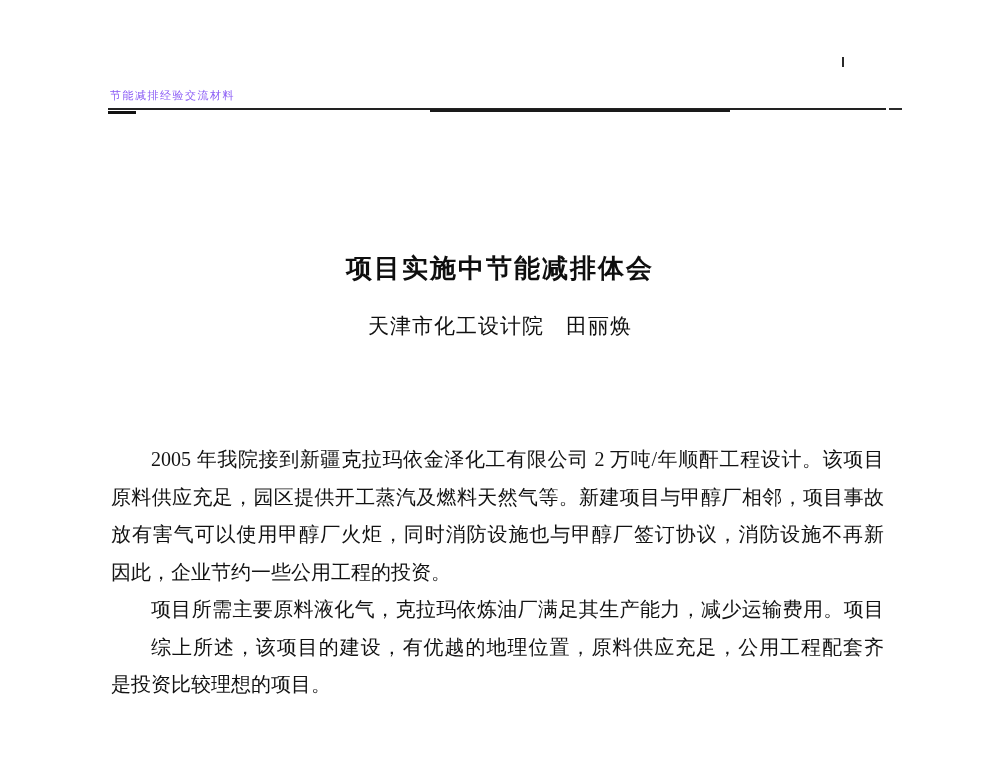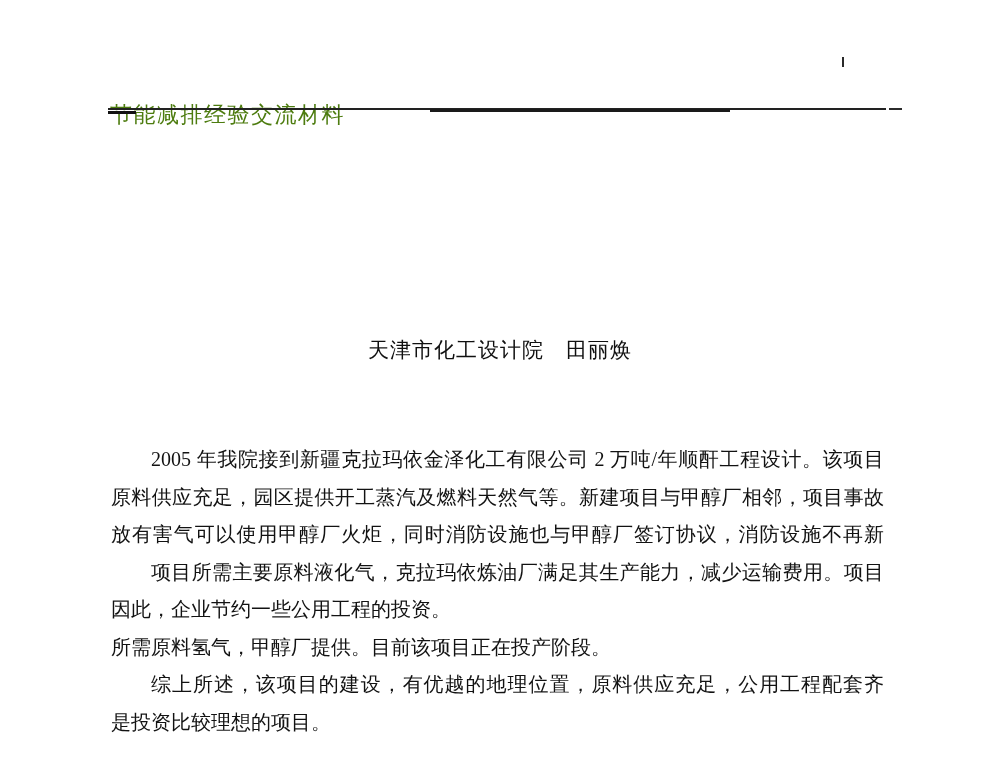--- a/index.html
+++ b/index.html
@@ -9,24 +9,24 @@
     overflow: hidden;
     position: relative;
     font-family: "Liberation Serif", "DejaVu Serif", serif;
     color: #161616;
   }
   .page { position: absolute; inset: 0; }
 
   
   .running-header {
     position: absolute;
-    left: 110px; top: 100px;
-    font-size: 22px;
+    left: 110px; top: 88px;
+    font-size: 11px;
     letter-spacing: 1.5px;
-    color: #4d7c0f;
+    color: #8b5cf6;
     white-space: nowrap;
   }
   .header-rule {
     position: absolute;
     left: 108px; top: 108px;
     width: 778px; height: 2px;
     background: #222222;
   }
   .header-rule-thick {
     position: absolute;
@@ -62,21 +62,21 @@
     text-align: center;
     font-family: "Liberation Sans", "DejaVu Sans", sans-serif;
     font-weight: 700;
     font-size: 26px;
     letter-spacing: 2px;
     color: #0e0e0e;
     white-space: nowrap;
   }
   .byline {
     position: absolute;
-    left: 0; top: 336px;
+    left: 0; top: 312px;
     width: 1000px;
     text-align: center;
     font-family: "Liberation Sans", "DejaVu Sans", sans-serif;
     font-size: 21px;
     letter-spacing: 1px;
     color: #101010;
     white-space: nowrap;
   }
   .byline .author { margin-left: 22px; }
 
@@ -104,29 +104,29 @@
 <div class="page">
 
   <span class="running-header">节能减排经验交流材料</span>
 
   <div class="header-rule"></div>
   <div class="header-rule-thick"></div>
   <div class="header-rule-mid"></div>
   <div class="header-rule-tail"></div>
   <div class="scan-tick"></div>
 
+  <h1 class="doc-title">项目实施中节能减排体会</h1>
 
   <div class="byline">
     <span class="affiliation">天津市化工设计院</span><span class="author">田丽焕</span>
   </div>
 
   <div class="body-text">
       <div class="body-line indent">2005 年我院接到新疆克拉玛依金泽化工有限公司 2 万吨/年顺酐工程设计。该项目</div>
       <div class="body-line">原料供应充足，园区提供开工蒸汽及燃料天然气等。新建项目与甲醇厂相邻，项目事故排</div>
       <div class="body-line">放有害气可以使用甲醇厂火炬，同时消防设施也与甲醇厂签订协议，消防设施不再新建，</div>
+      <div class="body-line nofill">因此，企业节约一些公用工程的投资。</div>
       <div class="body-line indent">项目所需主要原料液化气，克拉玛依炼油厂满足其生产能力，减少运输费用。项目</div>
-      <div class="body-line nofill">因此，企业节约一些公用工程的投资。</div>
-      <div class="body-line nofill">所需原料氢气，甲醇厂提供。目前该项目正在投产阶段。</div>
       <div class="body-line indent">综上所述，该项目的建设，有优越的地理位置，原料供应充足，公用工程配套齐全，</div>
       <div class="body-line nofill">是投资比较理想的项目。</div>
     </div>
 
 </div>
 
 </body></html>

